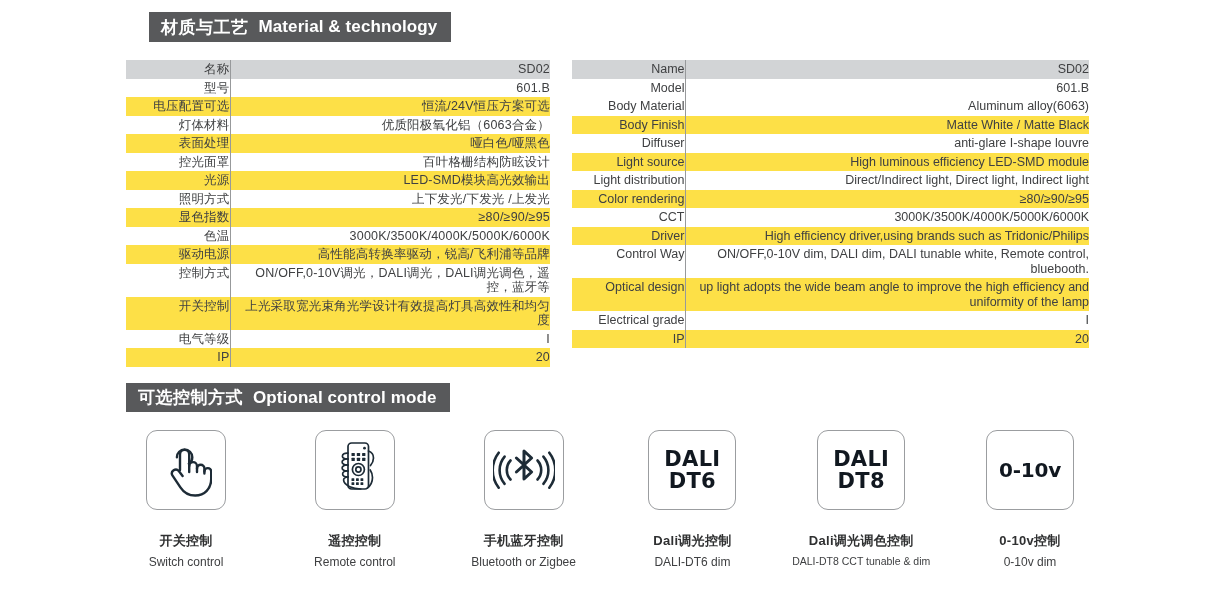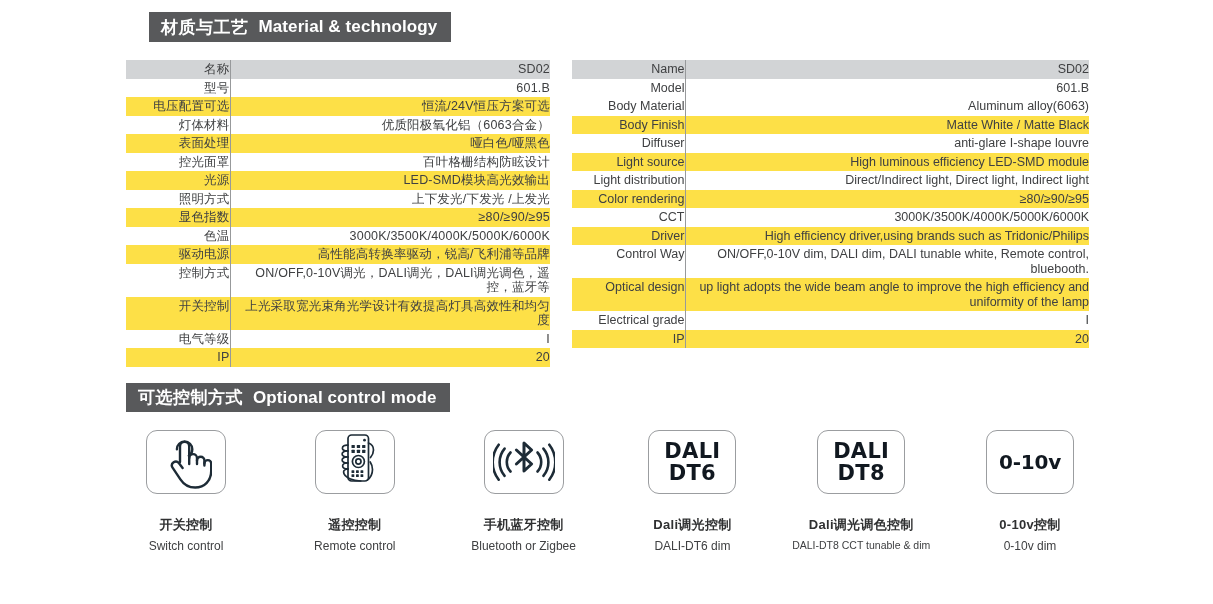--- a/index.html
+++ b/index.html
@@ -69,21 +69,21 @@
     display:flex;
     justify-content:space-between;
   }
   .ctrl-item{
     width:120px;
     display:flex;
     flex-direction:column;
     align-items:center;
   }
   .ctrl-card{
-    width:80px;height:64px;
+    width:80px;height:80px;
     border:1.4px solid #9b9da0;
     border-radius:11px;
     background:#fff;
     display:flex;align-items:center;justify-content:center;
     box-sizing:border-box;
   }
   .ctrl-card.wide{ width:88px; }
   .dali-txt{
     font-family:"DejaVu Sans",sans-serif;
     font-weight:bold;

